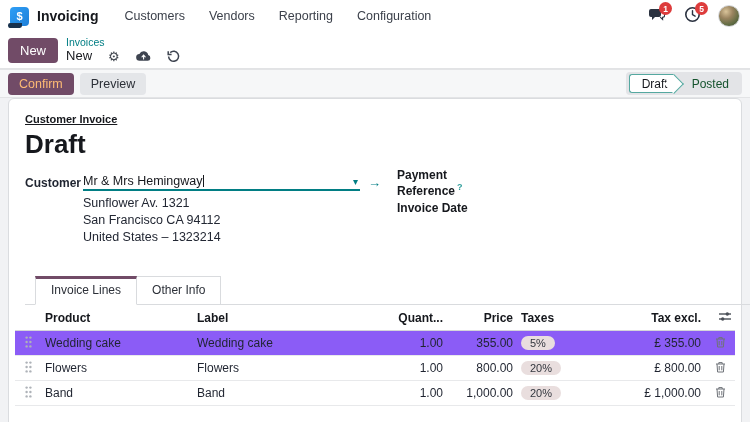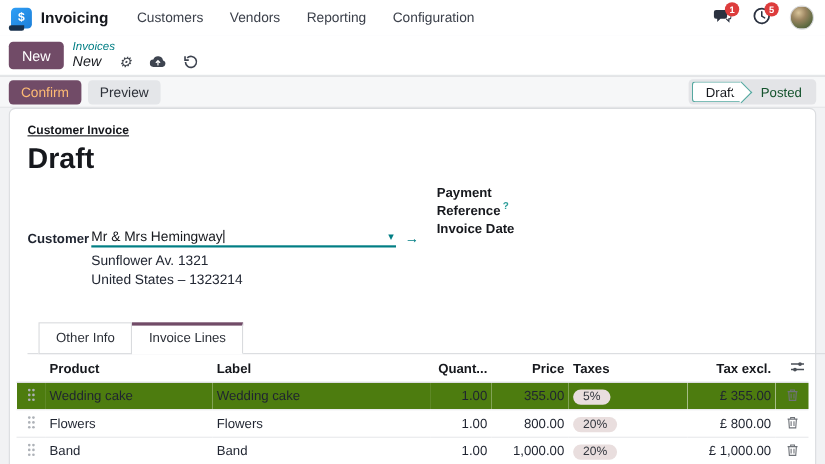--- a/index.html
+++ b/index.html
@@ -15,21 +15,21 @@
   .menus { display:flex; gap:24px; margin-left:26px; }
   .menu-item { font-size:12.5px; color:#3c414b; cursor:pointer;text-align:right; }
   .top-right { margin-left:auto; display:flex; align-items:center; gap:16px; }
   .icon-badge-wrap { position:relative; width:20px; height:20px; display:flex; align-items:center; justify-content:center; }
   .badge { position:absolute; top:-4px; right:-6px; min-width:13px; height:13px; border-radius:8px; background:#dd3c3c; color:#fff; font-size:8.5px; font-weight:bold; display:flex; align-items:center; justify-content:center; padding:0 3px; }
   .avatar { width:22px; height:22px; border-radius:50%; background:radial-gradient(circle at 35% 28%, #d9c49a 0%, #9a8460 35%, #5f6b42 70%, #3b4630 100%); border:1px solid #d6d8db; }
 
   
   .control-panel { position:absolute; top:32px; left:0; width:750px; height:37px; background:#fff; border-bottom:1px solid #e2e3e5; display:flex; align-items:center; padding:0 8px; }
   .btn-new { background:#714B67; color:#fff; border:none; border-radius:4px; font-size:13px; padding:5px 12px; font-family:inherit; cursor:pointer; }
-  .crumb-block { margin-left:8px; line-height:1.1;font-style:italic; }
+  .crumb-block { margin-left:8px; line-height:1.1; }
   .crumb-parent { font-size:10.5px; color:#017E84; cursor:pointer; }
   .crumb-row { display:flex; align-items:center; gap:16px; margin-top:1px; }
   .crumb-current { font-size:13px; color:#16181d; }
   .gear-glyph { font-size:13px; color:#42474f; cursor:pointer; line-height:1; }
   .mini-icon { display:flex; align-items:center; cursor:pointer; }
 
   
   .status-row { position:absolute; top:69px; left:0; width:750px; height:29px; background:#f6f7f8; border-top:1px solid #e3e4e6; border-bottom:1px solid #e3e4e6; display:flex; align-items:center; padding:0 8px; }
   .btn-confirm { background:#714B67; color:#fdba74; border:none; border-radius:4px; font-size:12.5px; padding:4px 11px; font-family:inherit; cursor:pointer; }
   .btn-preview { background:#e4e6e9; color:#2c3038; border:none; border-radius:4px; font-size:12.5px; padding:4px 11px; margin-left:6px; font-family:inherit; cursor:pointer; }
@@ -38,21 +38,21 @@
   .state-draft::after { content:""; position:absolute; right:-7px; top:2.2px; width:13px; height:13px; background:#fff; border-top:1px solid #55a8a0; border-right:1px solid #55a8a0; transform:rotate(45deg); }
   .state-posted { font-size:12px; color:#14532d; padding:0 10px 0 18px; cursor:pointer; }
 
   
   .sheet { position:absolute; top:98px; left:8px; width:734px; bottom:-4px; background:#fff; border:1px solid #dadcdf; border-radius:6px 6px 0 0; }
   .sheet-pad { padding:14px 16px 0 16px; }
   .doc-type { font-size:11px; font-weight:bold; color:#16181d;text-decoration:underline; }
   .doc-title { font-size:26px; font-weight:600; color:#16181d; margin-top:4px; }
 
   .form-grid { display:flex; margin-top:14px; }
-  .form-left { width:356px;margin-top:34px; }
+  .form-left { width:356px; }
   .form-right { flex:1; margin-left:16px; }
   .cust-row { display:flex; }
   .cust-label { width:58px; font-weight:bold; font-size:12px; padding-top:2px; }
   .cust-value-wrap { flex:1; }
   .m2o-input { display:flex; align-items:center; border-bottom:2px solid #017E84; padding-bottom:1px; }
   .m2o-text { font-size:12.5px; color:#16181d; }
   .text-cursor { display:inline-block; width:1px; height:12px; background:#16181d; margin-left:1px; vertical-align:-2px; }
   .caret { color:#017E84; font-size:10px; margin-left:auto; padding-right:2px; cursor:pointer; }
   .ext-arrow { color:#017E84; font-size:13px; margin-left:8px; cursor:pointer; }
   .m2o-line { display:flex; align-items:center; }
@@ -73,21 +73,21 @@
   .tab.active { border-top:3px solid #714B67; border-bottom:1px solid #fff; padding-top:4px; }
   .tab + .tab { border-left:none; }
 
   
   .lines-wrap { padding:0 6px; }
   table.lines { width:100%; border-collapse:collapse; table-layout:fixed; }
   col.c-handle{width:26px;} col.c-product{width:152px;} col.c-label{width:198px;} col.c-qty{width:56px;} col.c-price{width:70px;} col.c-taxes{width:108px;} col.c-sub{width:auto;} col.c-trash{width:30px;}
   .lines th { font-size:12px; font-weight:bold; color:#16181d; text-align:left; padding:5px 4px; border-bottom:1px solid #d4d6d9; white-space:nowrap; }
   .lines th.num, .lines td.num { text-align:right; }
   .lines td { font-size:12px; color:#1f2430; padding:4px 4px; border-bottom:1px solid #e8e9eb; height:25px; white-space:nowrap; overflow:hidden; }
-  .lines tbody tr:first-child { background:#4d7c0f; }
+  .lines tbody tr:first-child { background:#8b5cf6; }
   .tax-pill { display:inline-block; background:#e9dede; border-radius:10px; padding:1px 9px; font-size:11px; color:#33373f; }
   .th-icon { float:right; margin-top:1px; cursor:pointer; }
   .drag-cell { text-align:center; cursor:grab; }
   .trash-cell { text-align:center; cursor:pointer; }
 </style>
 </head>
 <body>
 
 <header class="topbar">
   <div class="brand">
@@ -170,42 +170,43 @@
             <div class="m2o-line">
               <div class="m2o-input" style="flex:1">
                 <span class="m2o-text">Mr &amp; Mrs Hemingway</span>
                   <span class="text-cursor"></span>
                 <span class="caret">▾</span>
               </div>
               <span class="ext-arrow">→</span>
             </div>
             <div class="address">
               <div>Sunflower Av. 1321</div>
+              <div>San Francisco CA 94112</div>
               <div>United States – 1323214</div>
             </div>
           </div>
         </div>
       </div>
 
       <div class="form-right">
         <div class="rfield">
           <div class="rfield-label"><span>Payment Reference</span><span class="help-sup">?</span></div>
           <div class="rfield-value"></div>
         </div>
         <div class="rfield">
           <div class="rfield-label">Invoice Date</div>
           <div class="rfield-value"></div>
         </div>
       </div>
     </div>
 
     <div class="tabs">
       <div class="tabs-underline"></div>
+      <div class="tab active">Invoice Lines</div>
       <div class="tab">Other Info</div>
-      <div class="tab active">Invoice Lines</div>
     </div>
   </div>
 
   <div class="lines-wrap">
     <table class="lines">
       <colgroup>
         <col class="c-handle">
           <col class="c-product">
           <col class="c-label">
           <col class="c-qty">

